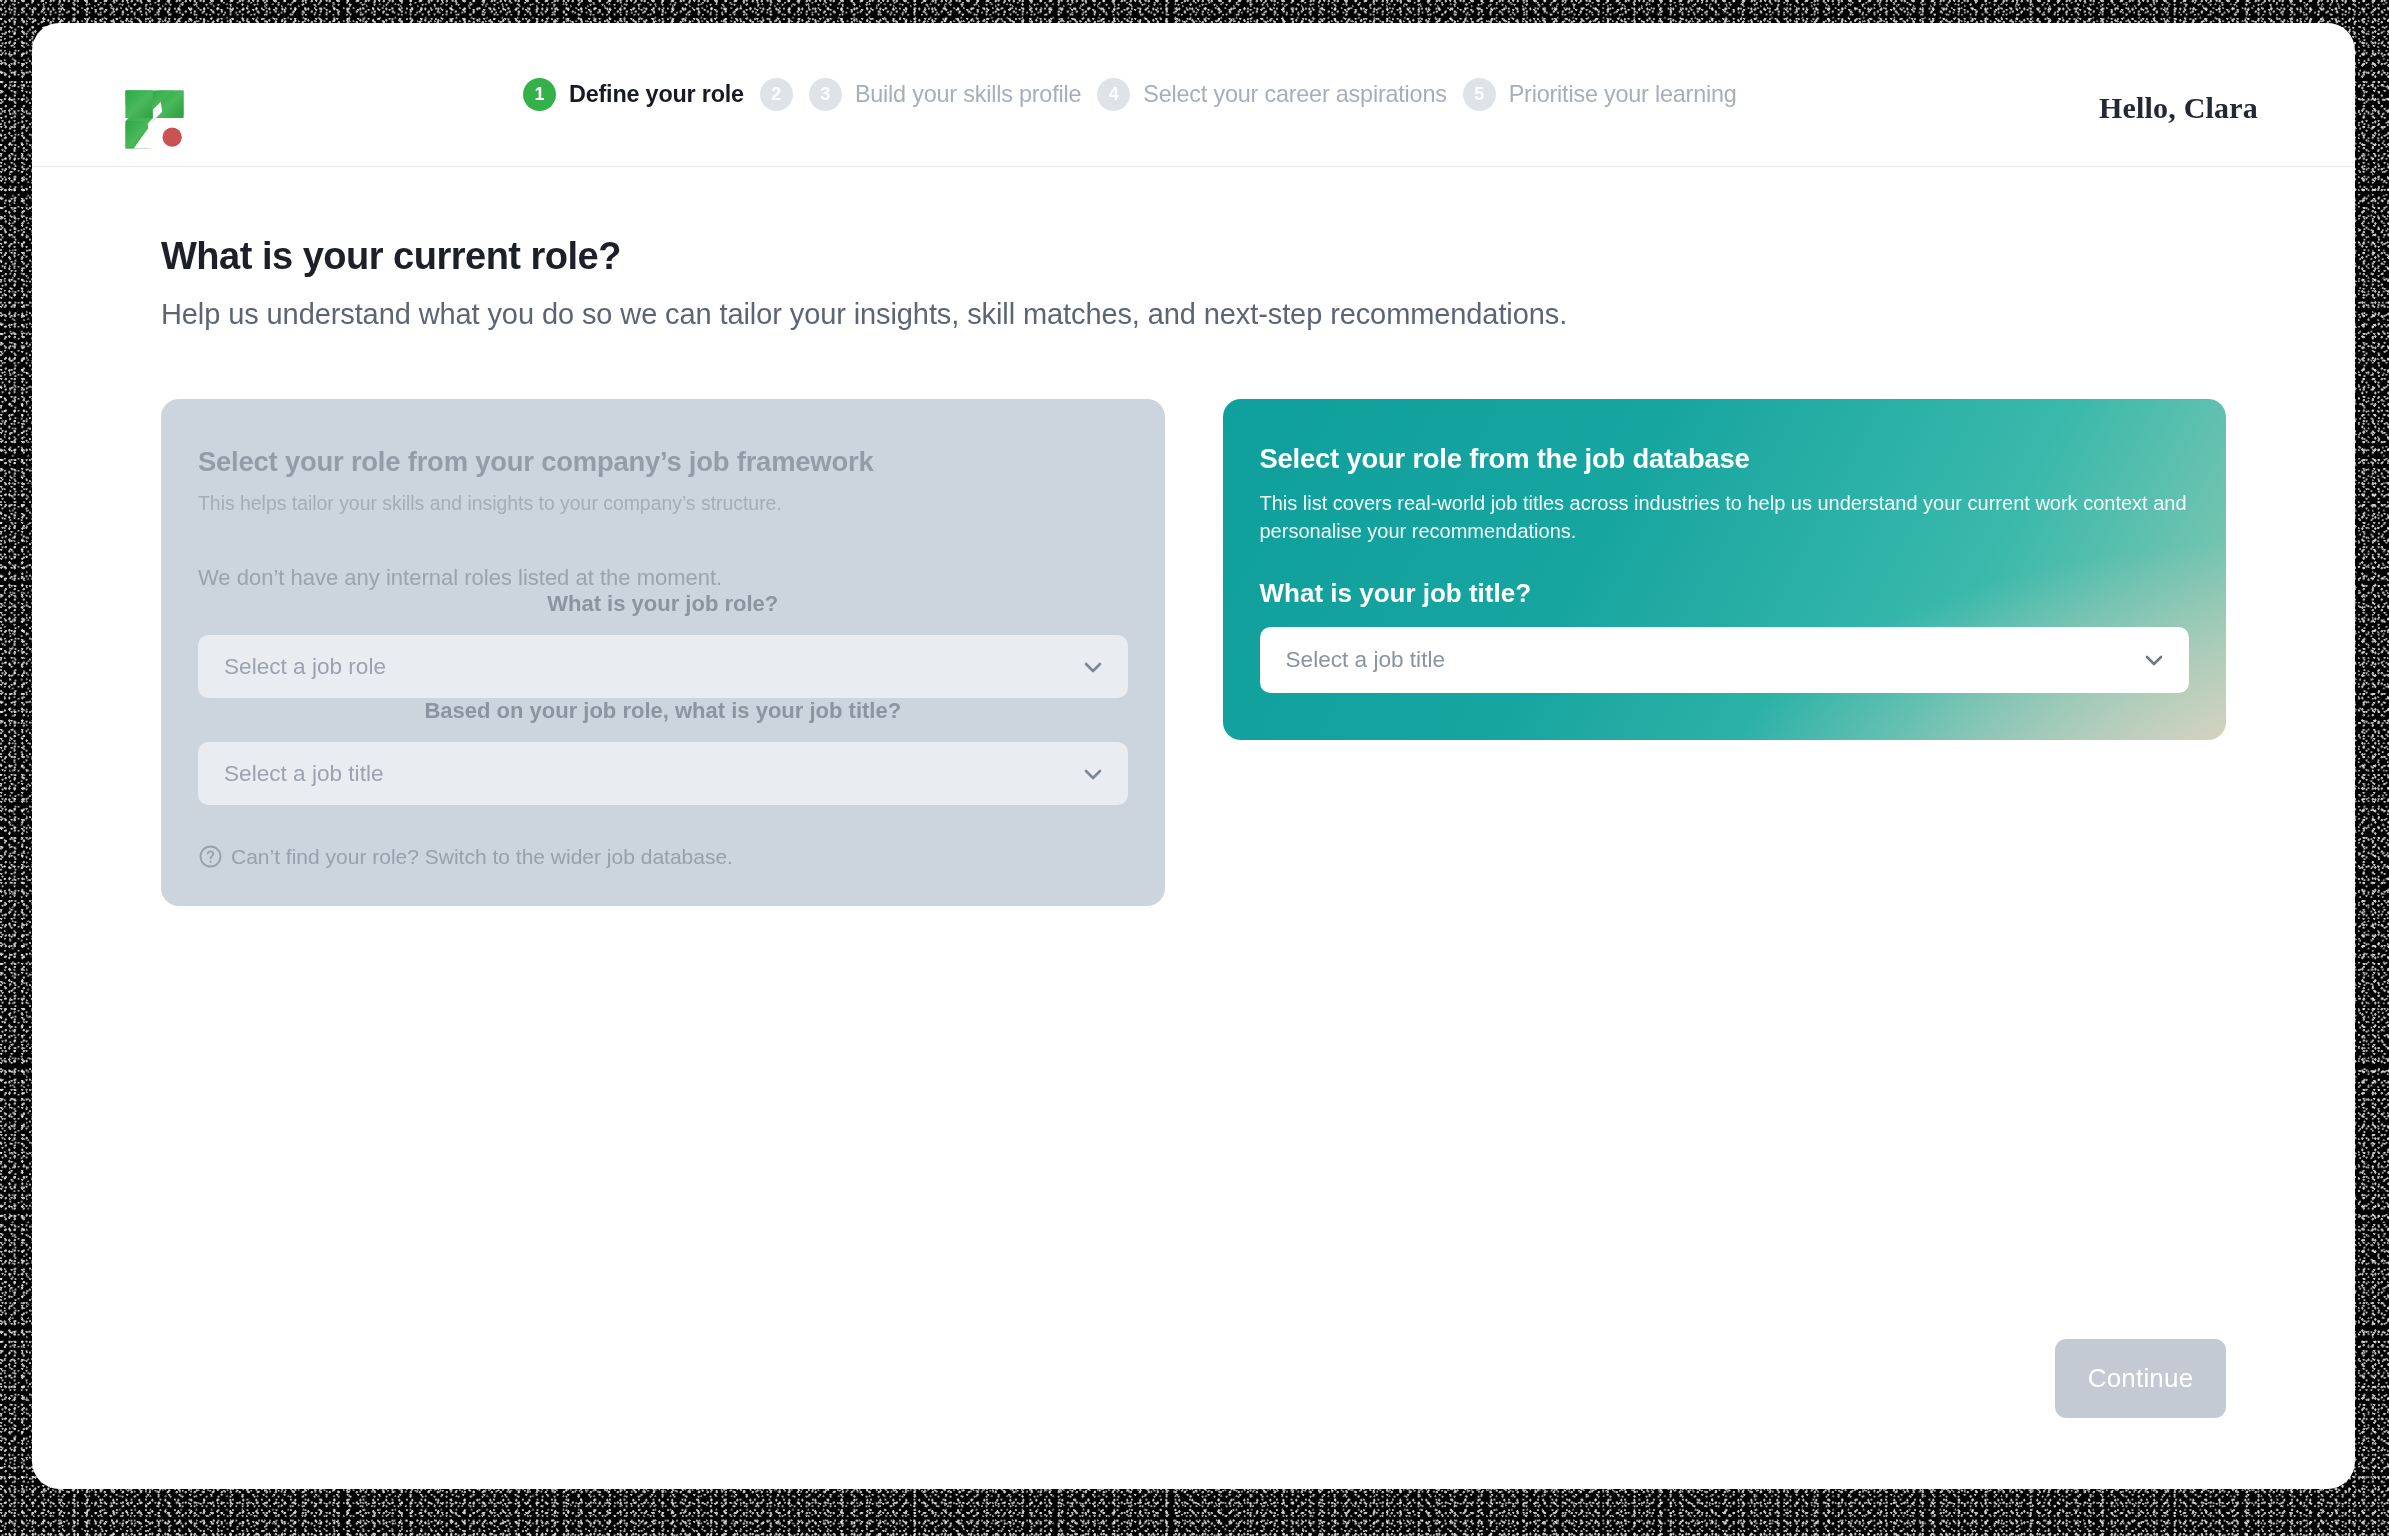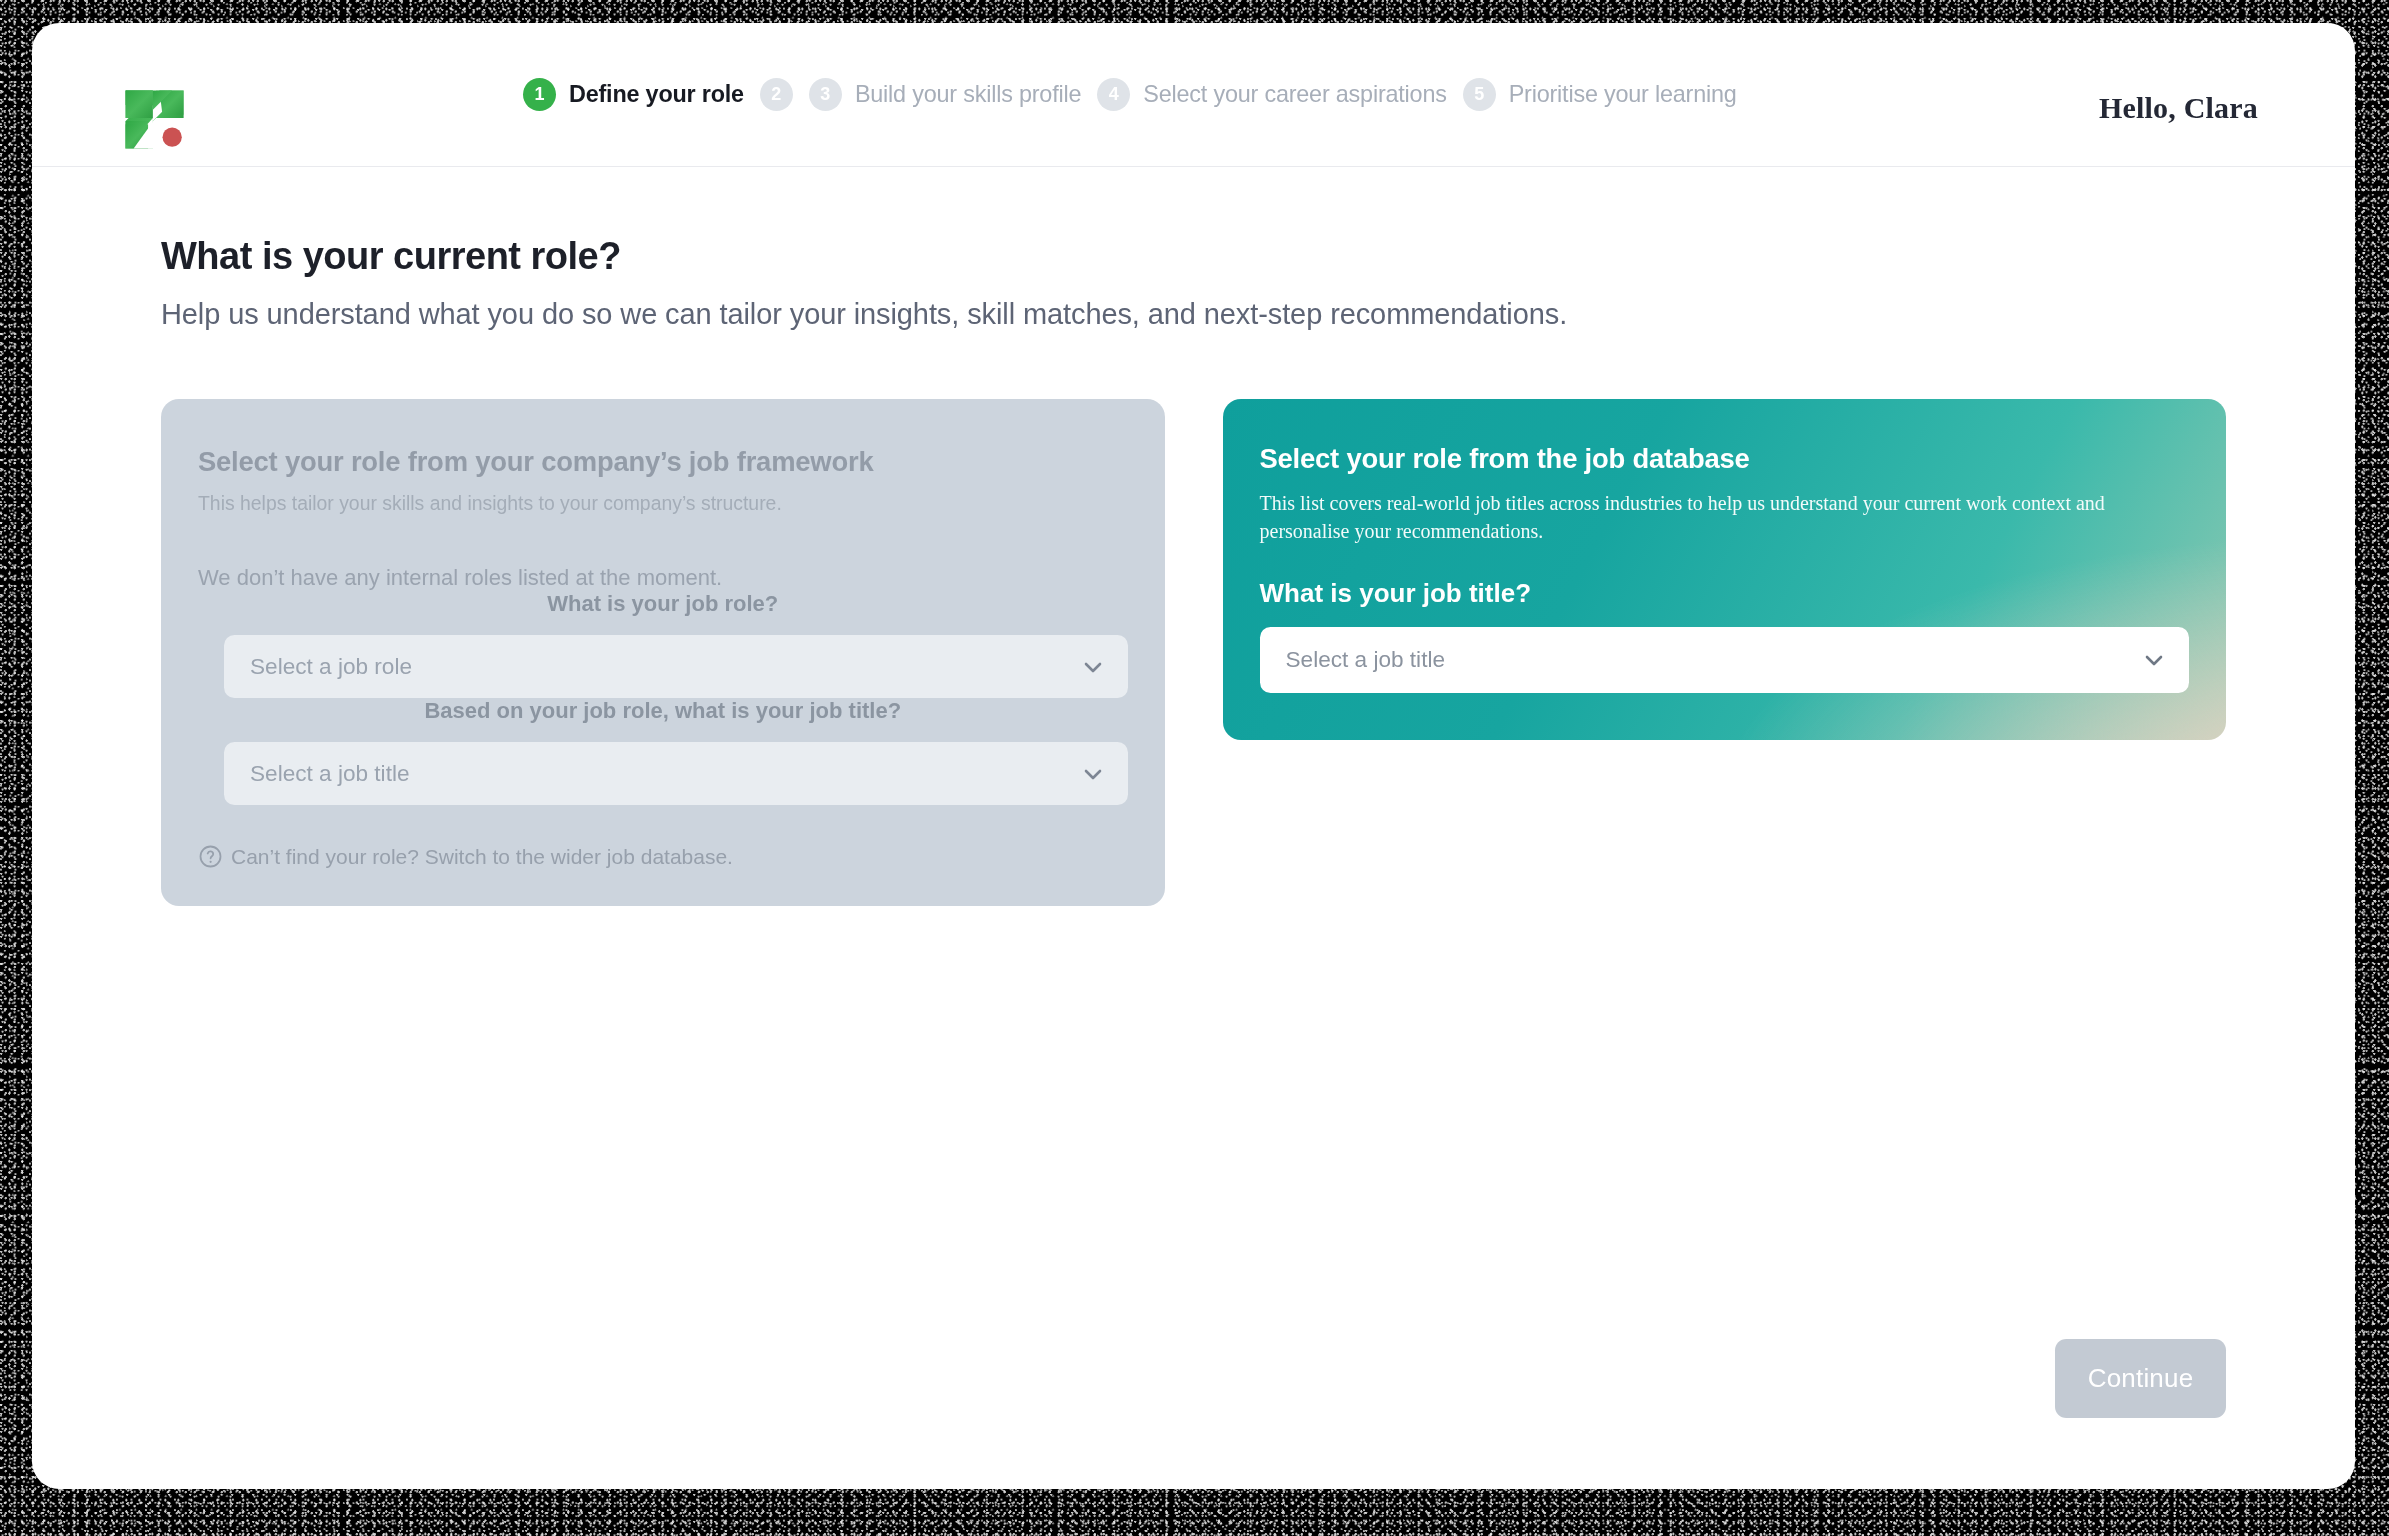--- a/index.html
+++ b/index.html
@@ -167,21 +167,20 @@
   }
   .fake-select {
     margin-top: 18px;
     height: 63px;
     background: #e9edf1;
     border-radius: 10.5px;
     display: flex;
     align-items: center;
     justify-content: space-between;
     padding: 0 22.6px 0 26px;
-    margin-left: 26px;
   }
   .fake-select .fs-text { font-size: 22.6px; color: #9aa3af; }
   .chev { width: 24px; height: 24px; flex: 0 0 auto; }
 
   .ci-help {
     margin-top: 39px;
     display: flex;
     align-items: center;
     gap: 8px;
   }
@@ -202,21 +201,20 @@
     font-weight: 700;
     color: #ffffff;
     letter-spacing: -0.2px;
   }
   .cd-sub {
     margin-top: 14.5px;
     font-size: 20px;
     line-height: 1.42;
     color: #f2fbfa;
     max-width: 940px;
-    font-family: Liberation Serif, serif;
   }
   .cd-label {
     margin-top: 32px;
     font-size: 26px;
     font-weight: 700;
     color: #ffffff;
   }
   .real-select {
     margin-top: 18px;
     height: 66px;

